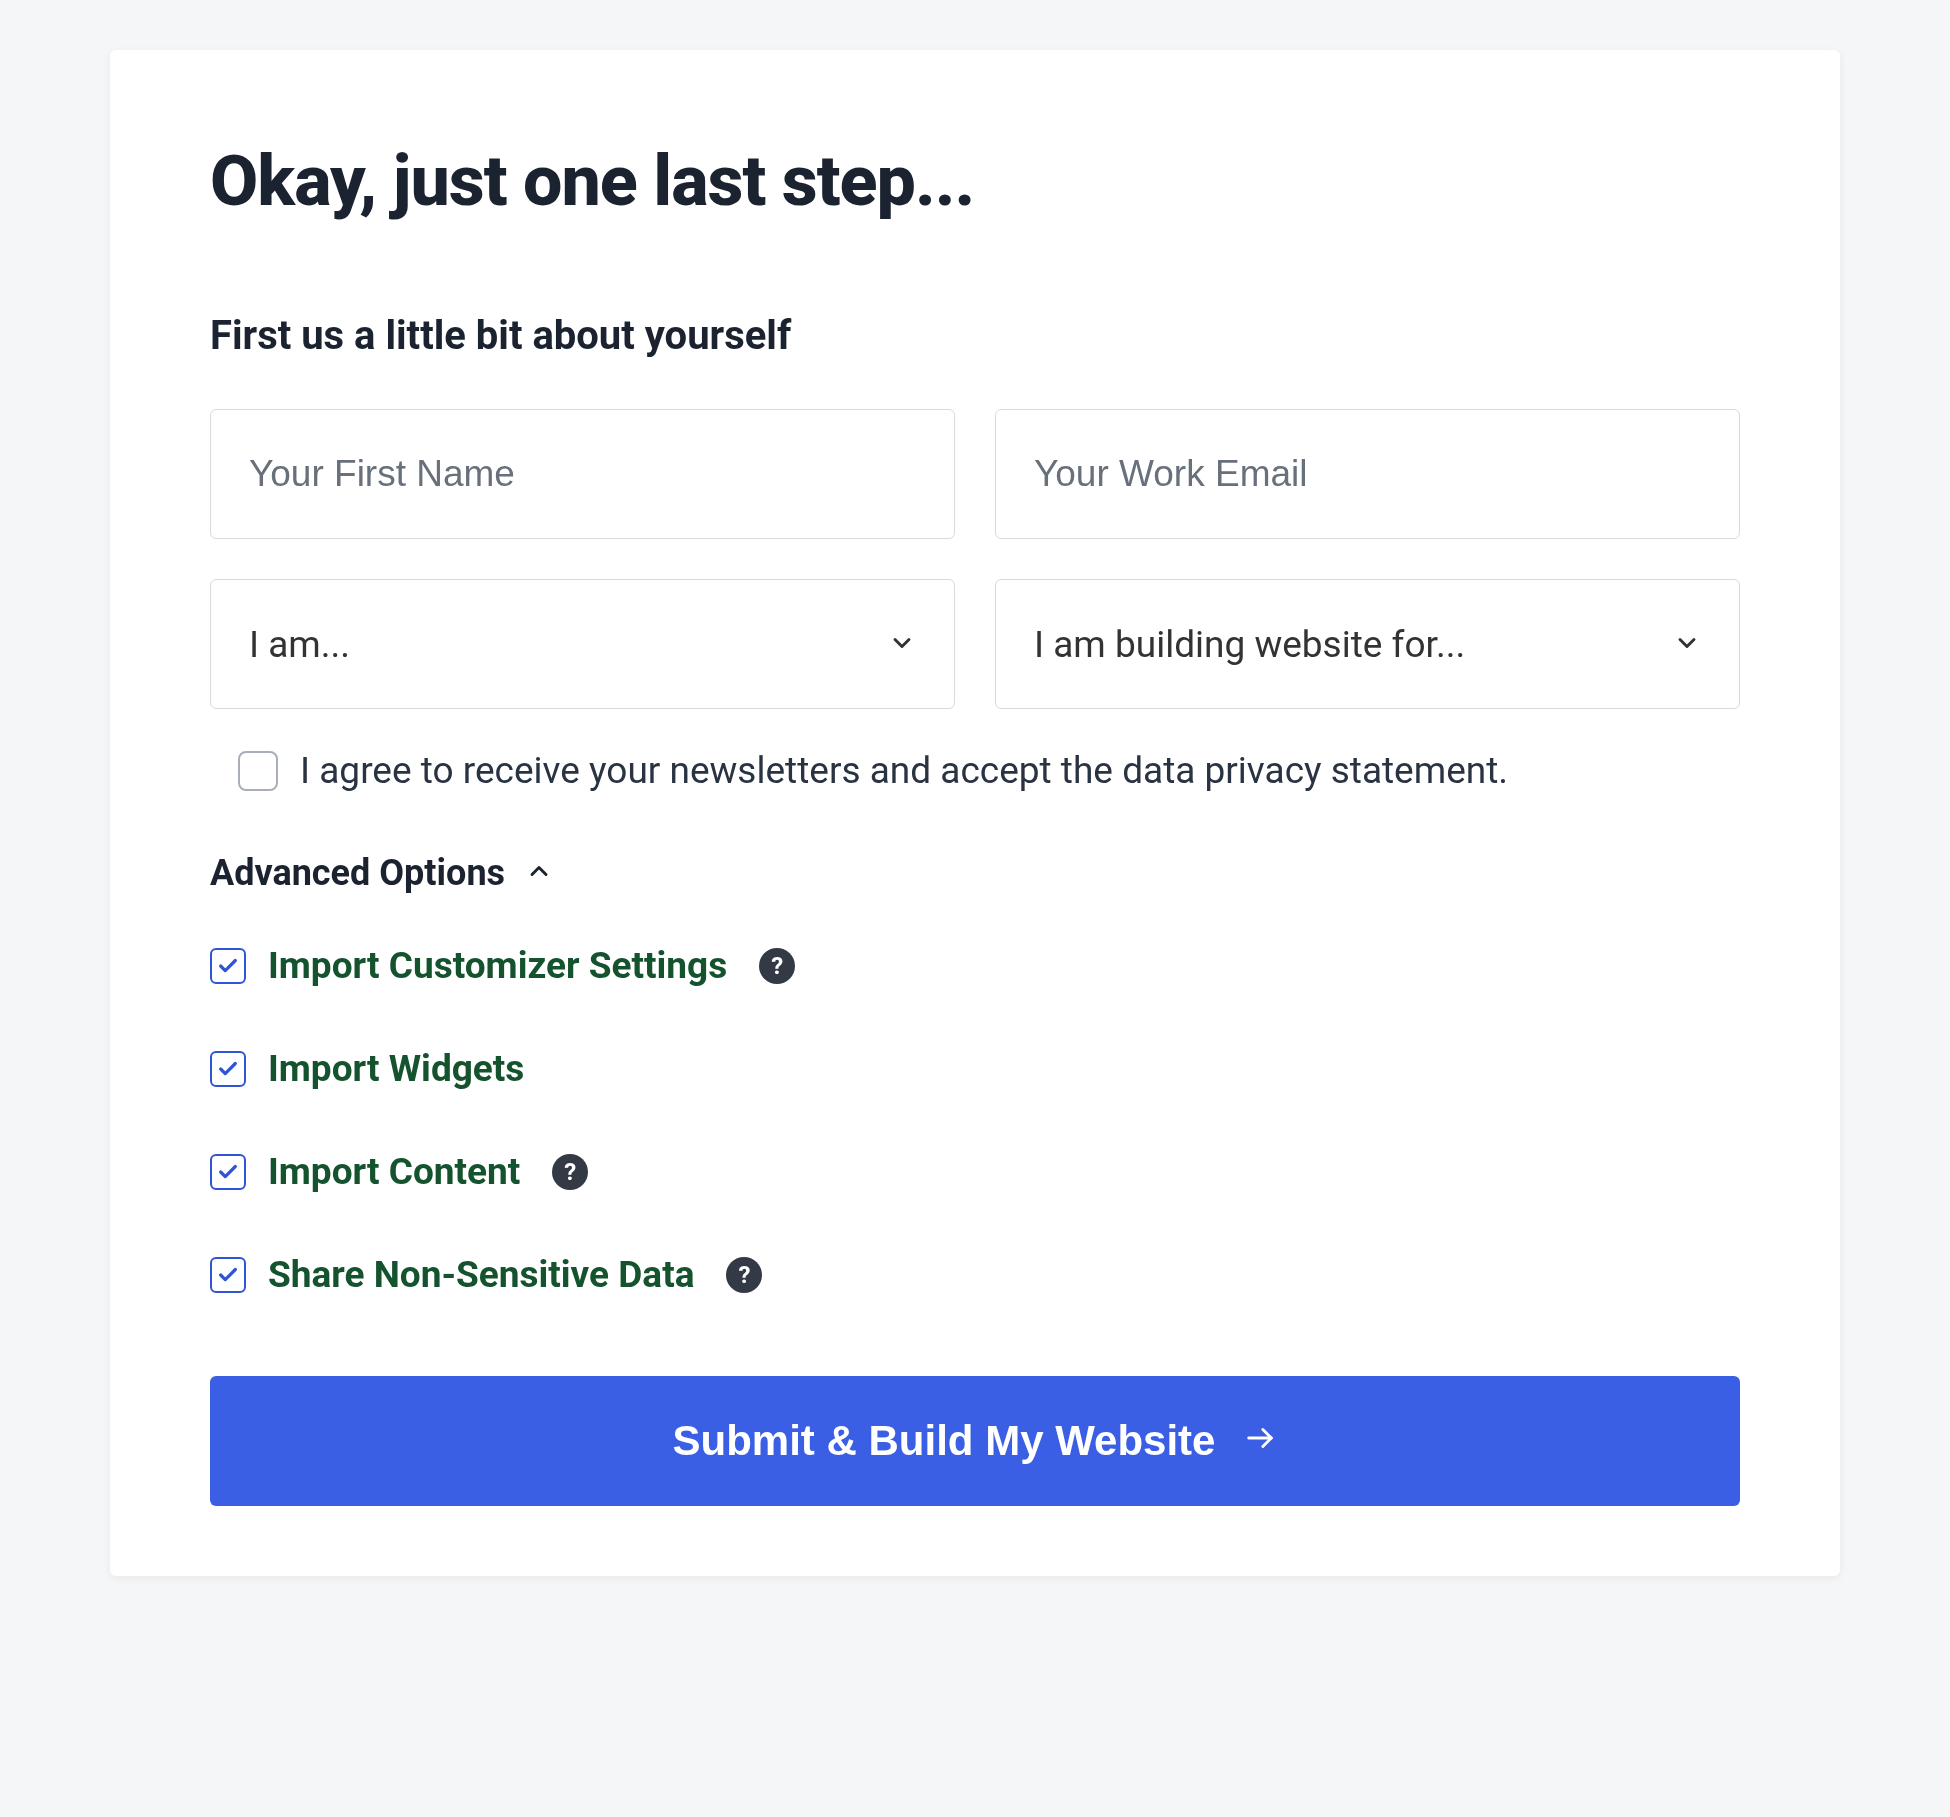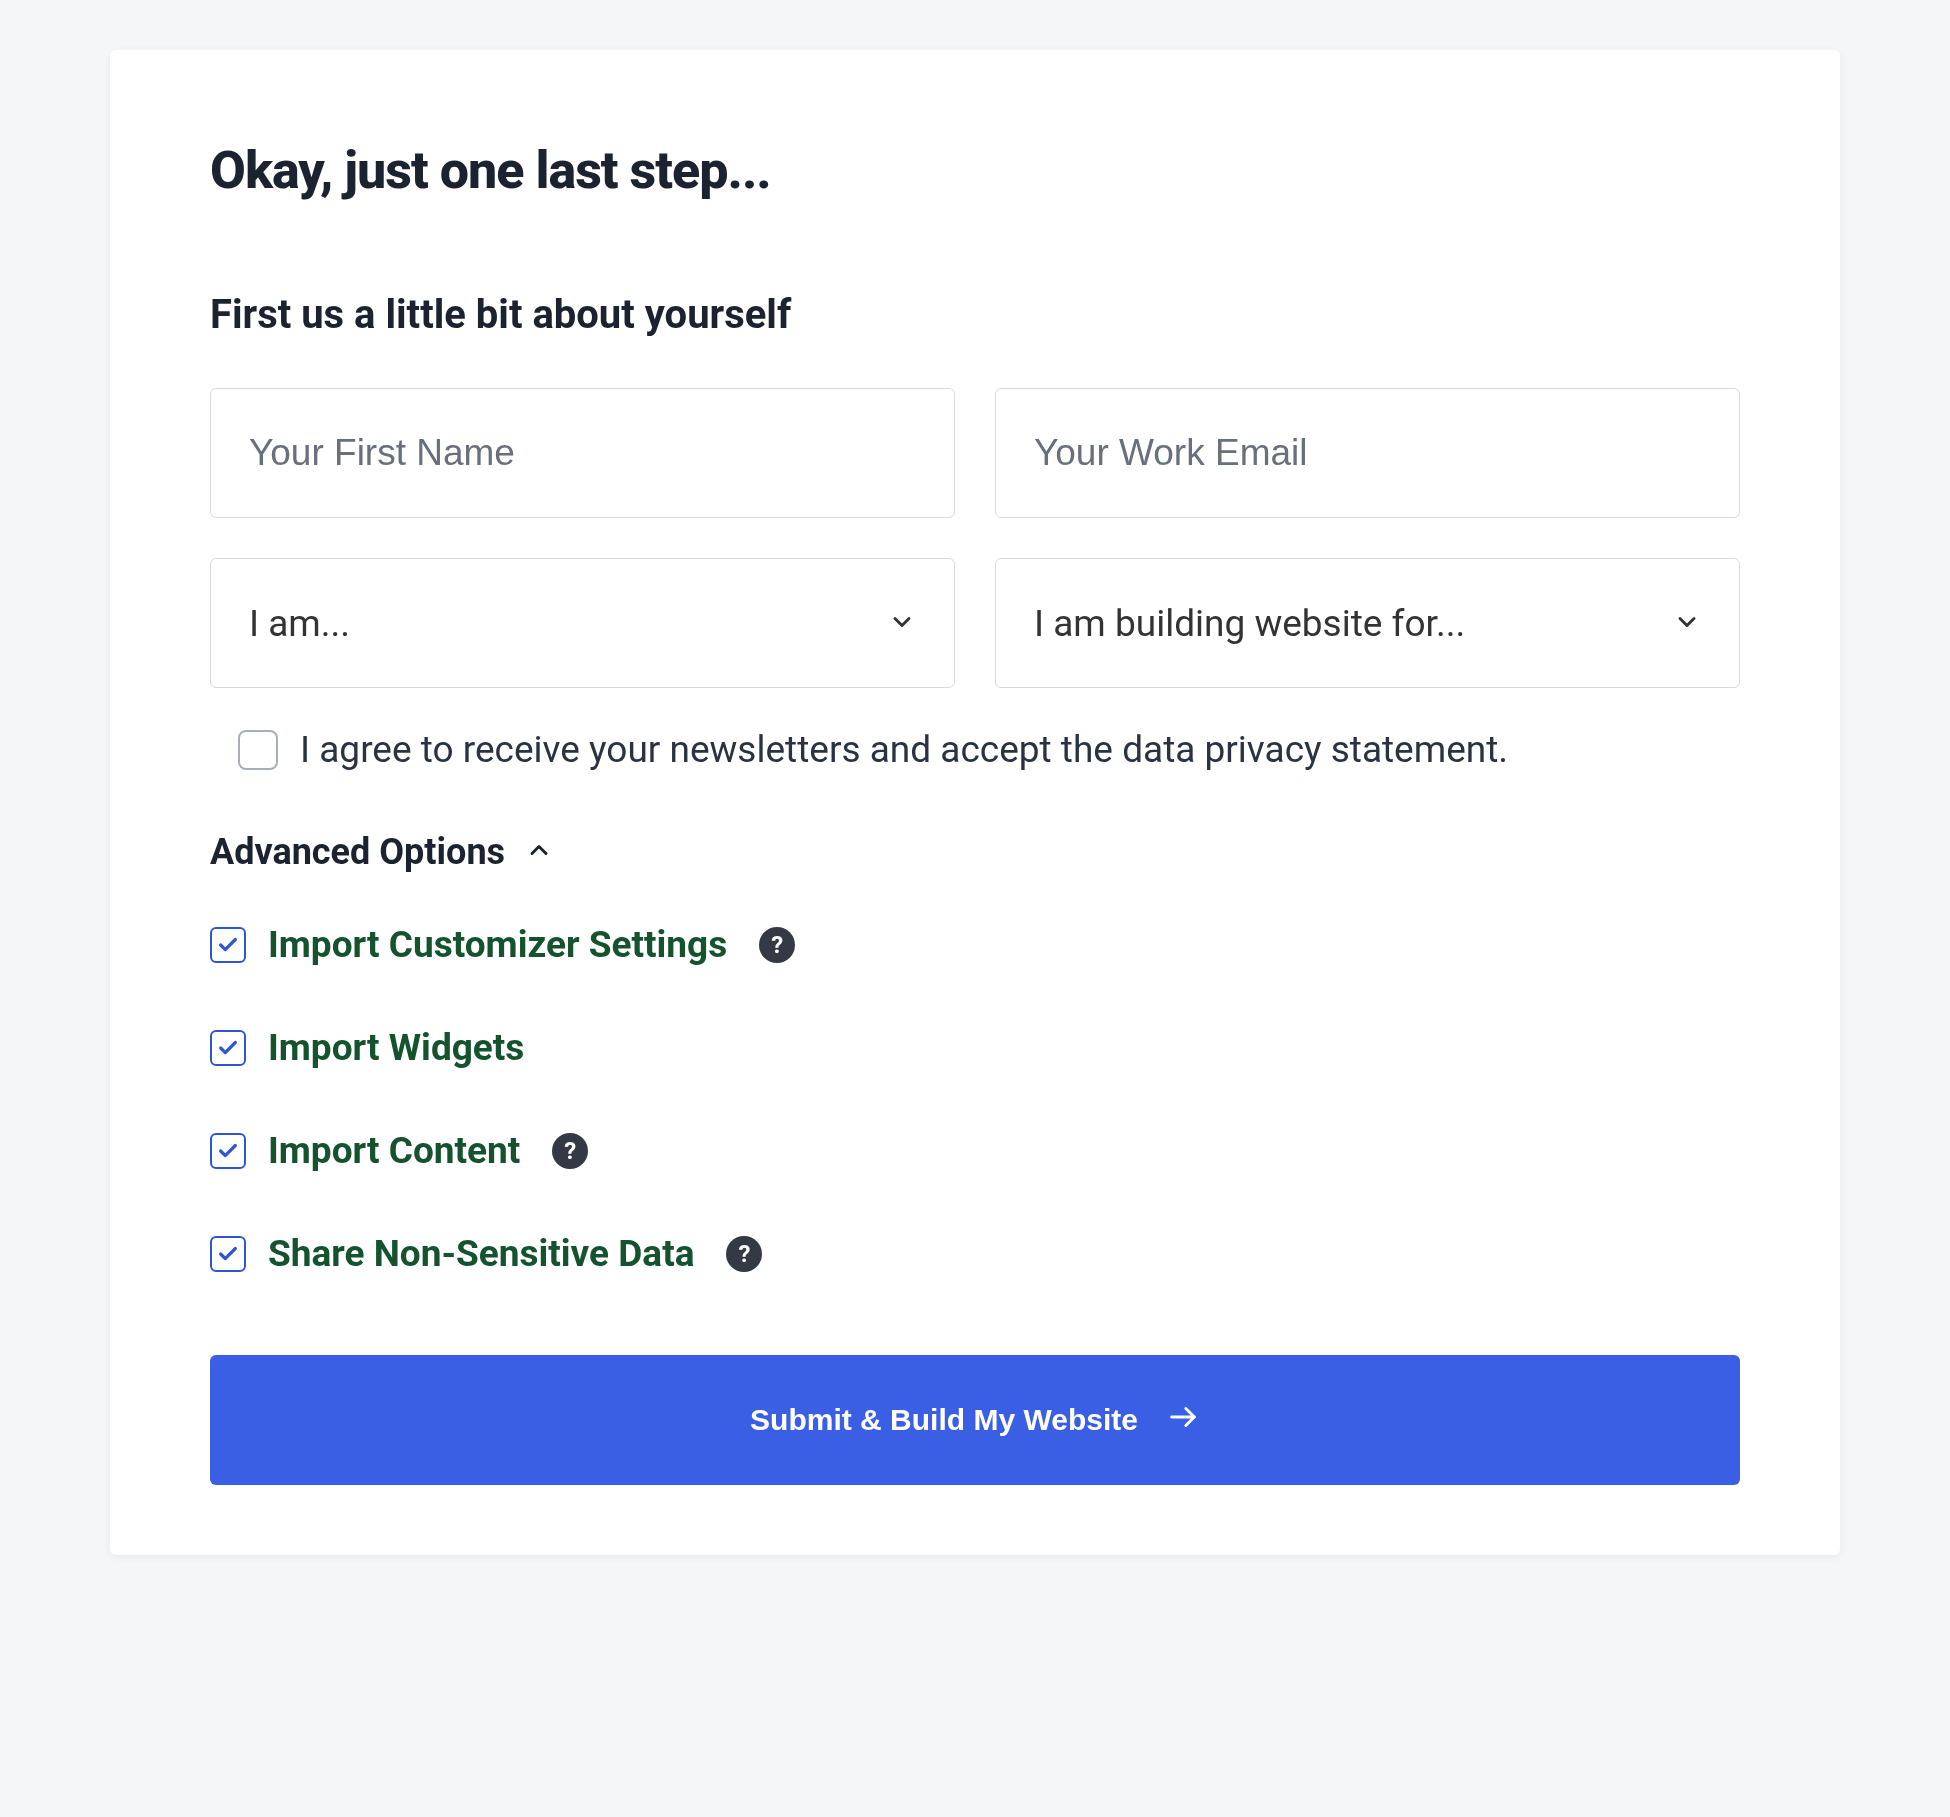--- a/index.html
+++ b/index.html
@@ -9,21 +9,21 @@
       padding: 50px 110px;
     }
     .card {
       background: #fff;
       border-radius: 6px;
       box-shadow: 0 2px 8px rgba(0,0,0,0.06);
       padding: 90px 100px 70px 100px;
       max-width: 1750px;
     }
     h1 {
-      font-size: 52px;
+      font-size: 70px;
       font-weight: 800;
       color: #1b2230;
       margin-bottom: 90px;
       letter-spacing: -1px;
     }
     .subtitle {
       font-size: 40px;
       font-weight: 700;
       color: #1b2230;
       margin-bottom: 50px;
@@ -123,21 +123,21 @@
       margin-left: 10px;
       cursor: pointer;
     }
     .submit-btn {
       width: 100%;
       height: 130px;
       background: #3a5fe5;
       color: #fff;
       border: none;
       border-radius: 6px;
-      font-size: 30px;
+      font-size: 42px;
       font-weight: 600;
       display: flex;
       align-items: center;
       justify-content: center;
       gap: 28px;
       cursor: pointer;
       margin-top: 80px;
     }
     .option-text { color: #14532d; font-weight: bold; }
   </style>

